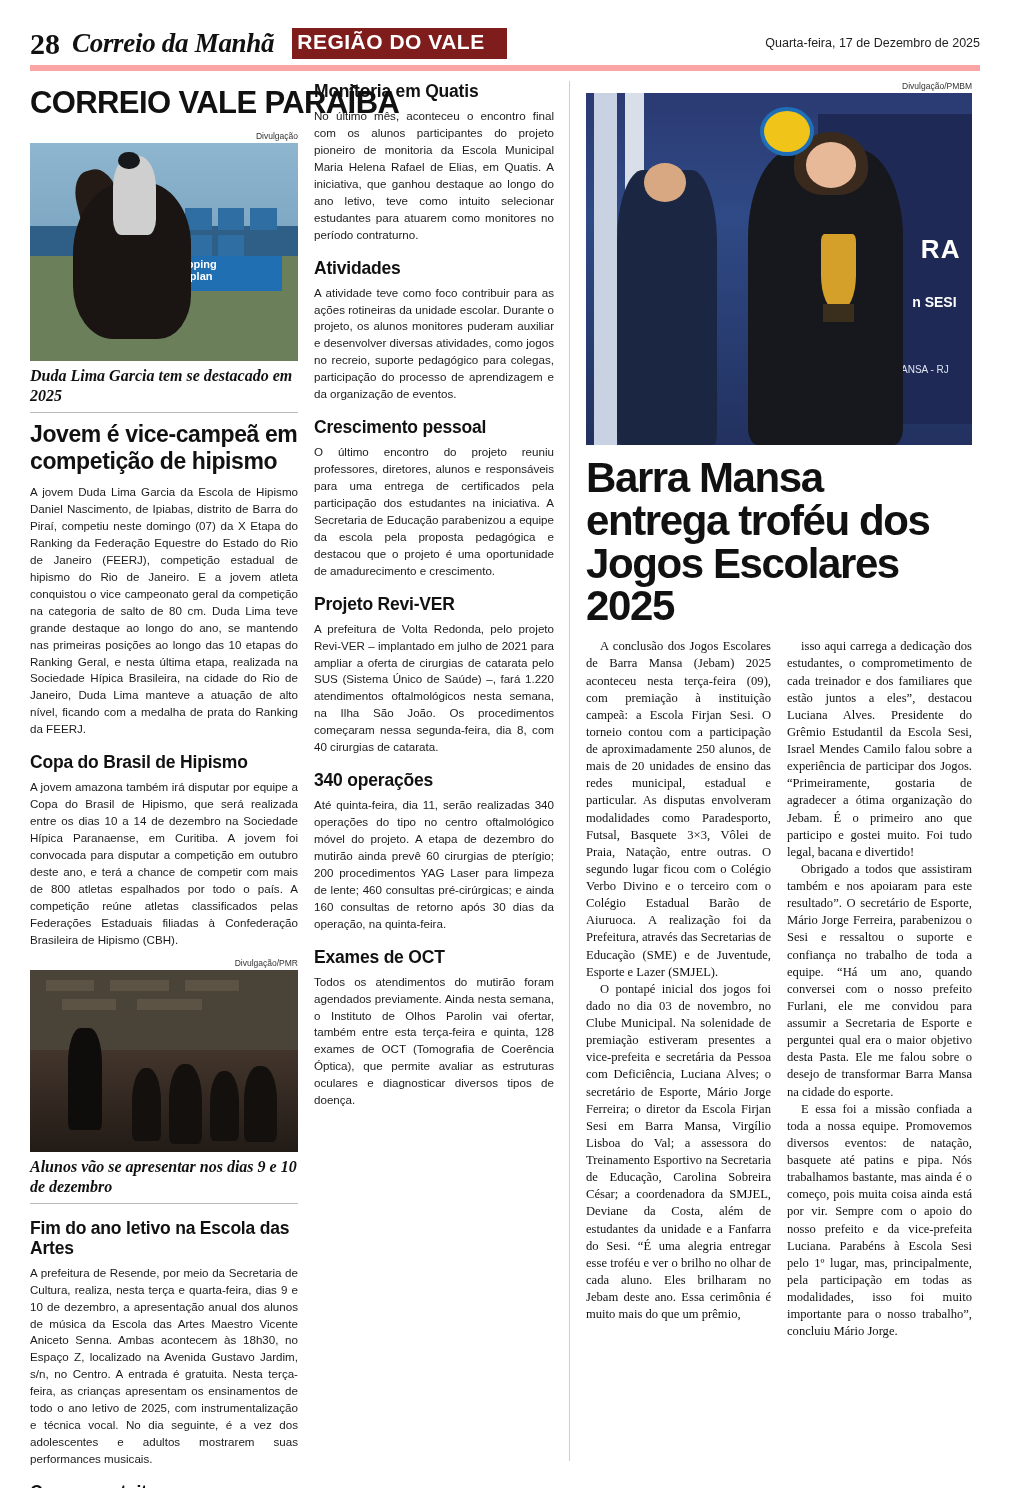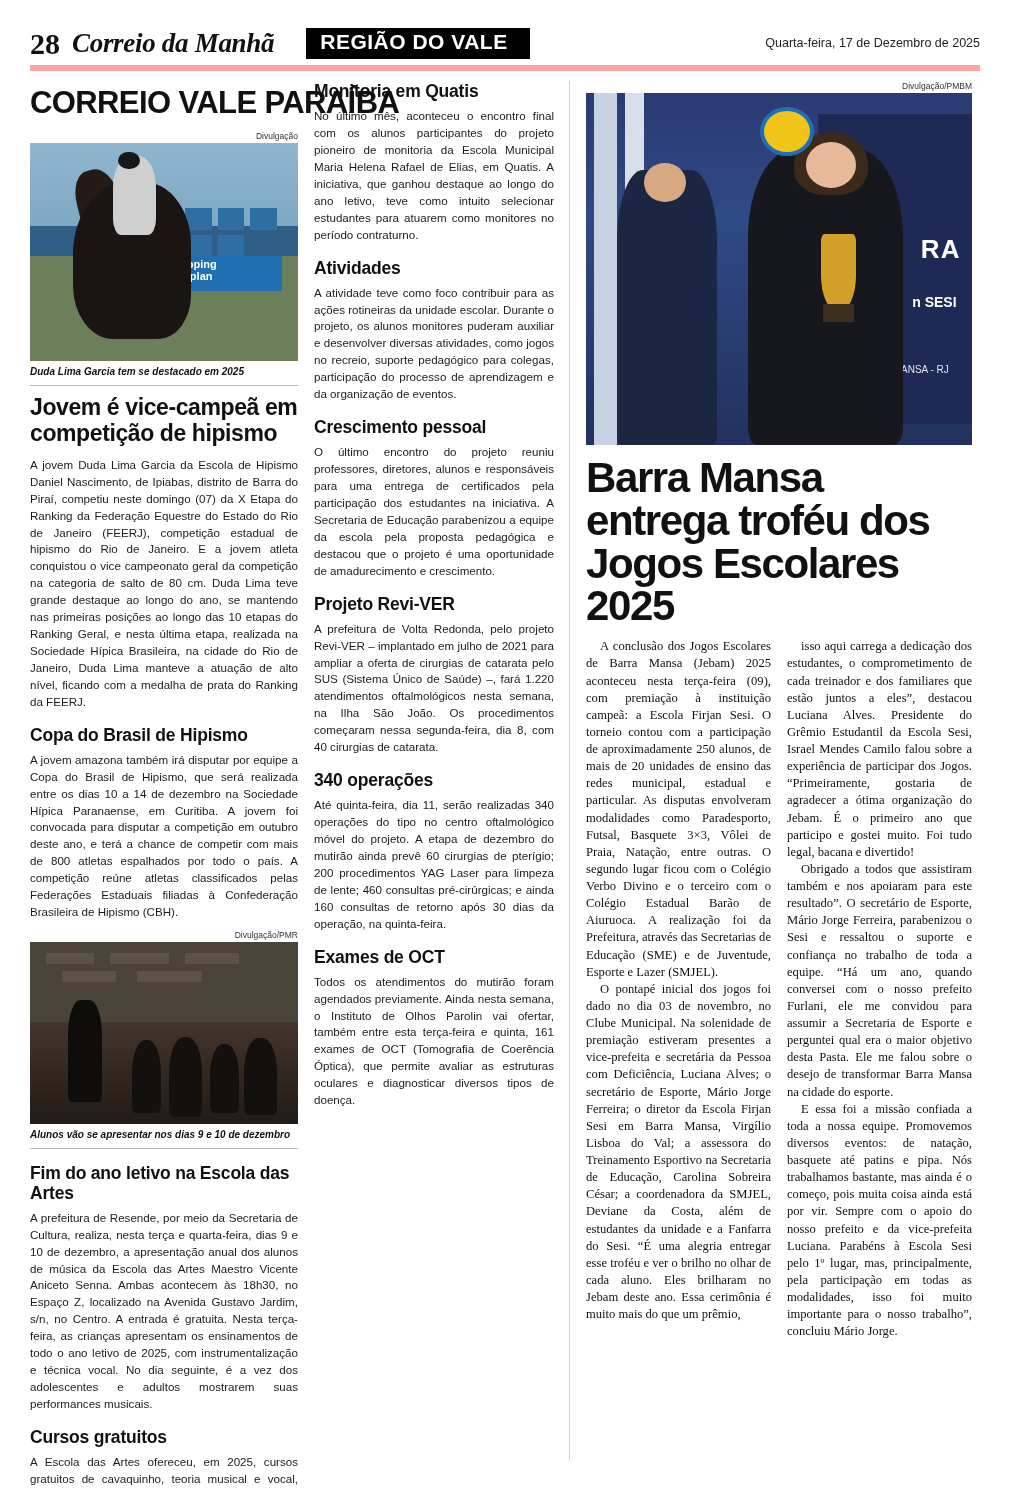--- a/index.html
+++ b/index.html
@@ -38,27 +38,27 @@
   .paper-name {
     font-family: "Liberation Serif", serif;
     font-size: 27px;
     font-weight: bold;
     font-style: italic;
     letter-spacing: -0.3px;
     color: #111;
     white-space: nowrap;
   }
   .section-badge {
-    background: #000000;
+    background: #7f1d1d;
     color: #fff;
     font-size: 21px;
     font-weight: bold;
     letter-spacing: 0.5px;
-    padding: 3px 22px 5px 14px;
-    margin-left: 22px;
+    padding: 3px 22px 5px 5px;
+    margin-left: 8px;
     line-height: 1.05;
   }
   .masthead-date {
     margin-left: auto;
     font-size: 12.5px;
     color: #222;
     white-space: nowrap;
     padding-bottom: 2px;
   }
 
@@ -100,28 +100,29 @@
     color: #333;
     margin-bottom: 2px;
   }
   .photo {
     width: 100%;
     position: relative;
     overflow: hidden;
     background: #7da2bb;
   }
   .caption {
-    font-size: 10px;
+    font-size: 16px;
     font-style: italic;
     font-weight: bold;
     color: #111;
     padding: 5px 0 6px 0;
     border-bottom: 1px solid #bbb;
     margin-bottom: 8px;
     line-height: 1.25;
+    font-family: Liberation Serif, serif;
   }
 
   
   .ph-horse { height: 218px; background: linear-gradient(#8fb6cf 0%, #7fa8c4 38%, #5d8aa8 60%, #4a7f6a 100%); }
   .ph-horse .ring { position:absolute; left:0; right:0; top:52%; height:48%; background:#6b7f5a; }
   .ph-horse .fence { position:absolute; left:0; right:0; top:38%; height:16%; background:#2f5f86; }
   .ph-horse .seatblock { position:absolute; background:#2f6ea3; }
   .ph-horse .banner { position:absolute; right:6%; top:52%; width:42%; height:16%; background:#1f6fb2; color:#fff; font-size:11px; font-weight:bold; padding:2px 4px; }
   .ph-horse .horse { position:absolute; left:16%; top:18%; width:44%; height:72%; background:#1a1512; border-radius:46% 40% 28% 34%; }
   .ph-horse .neck { position:absolute; left:18%; top:12%; width:16%; height:34%; background:#241b16; border-radius:40% 45% 20% 30%; transform:rotate(-14deg); }
@@ -295,21 +296,21 @@
         <h2 class="sub">Crescimento pessoal</h2>
         <p class="body">O último encontro do projeto reuniu professores, diretores, alunos e responsáveis para uma entrega de certificados pela participação dos estudantes na iniciativa. A Secretaria de Educação parabenizou a equipe da escola pela proposta pedagógica e destacou que o projeto é uma oportunidade de amadurecimento e crescimento.</p>
 
         <h2 class="sub">Projeto Revi-VER</h2>
         <p class="body">A prefeitura de Volta Redonda, pelo projeto Revi-VER – implantado em julho de 2021 para ampliar a oferta de cirurgias de catarata pelo SUS (Sistema Único de Saúde) –, fará 1.220 atendimentos oftalmológicos nesta semana, na Ilha São João. Os procedimentos começaram nessa segunda-feira, dia 8, com 40 cirurgias de catarata.</p>
 
         <h2 class="sub">340 operações</h2>
         <p class="body">Até quinta-feira, dia 11, serão realizadas 340 operações do tipo no centro oftalmológico móvel do projeto. A etapa de dezembro do mutirão ainda prevê 60 cirurgias de pterígio; 200 procedimentos YAG Laser para limpeza de lente; 460 consultas pré-cirúrgicas; e ainda 160 consultas de retorno após 30 dias da operação, na quinta-feira.</p>
 
         <h2 class="sub">Exames de OCT</h2>
-        <p class="body">Todos os atendimentos do mutirão foram agendados previamente. Ainda nesta semana, o Instituto de Olhos Parolin vai ofertar, também entre esta terça-feira e quinta, 161 exames de OCT (Tomografia de Coerência Óptica), que permite avaliar as estruturas oculares e diagnosticar diversos tipos de doença.</p>
+        <p class="body">Todos os atendimentos do mutirão foram agendados previamente. Ainda nesta semana, o Instituto de Olhos Parolin vai ofertar, também entre esta terça-feira e quinta, 128 exames de OCT (Tomografia de Coerência Óptica), que permite avaliar as estruturas oculares e diagnosticar diversos tipos de doença.</p>
       </div>
     </div>
 
     <div class="right-side">
       <div class="credit">Divulgação/PMBM</div>
       <div class="photo ph-trophy">
         <div class="bg-flag" style="left:2%;width:6%;background:#c9d2e2;"></div>
         <div class="bg-flag" style="left:10%;width:5%;background:#d8dfe9;"></div>
         <div class="banner-r"></div>
         <div class="banner-txt">RA</div>

